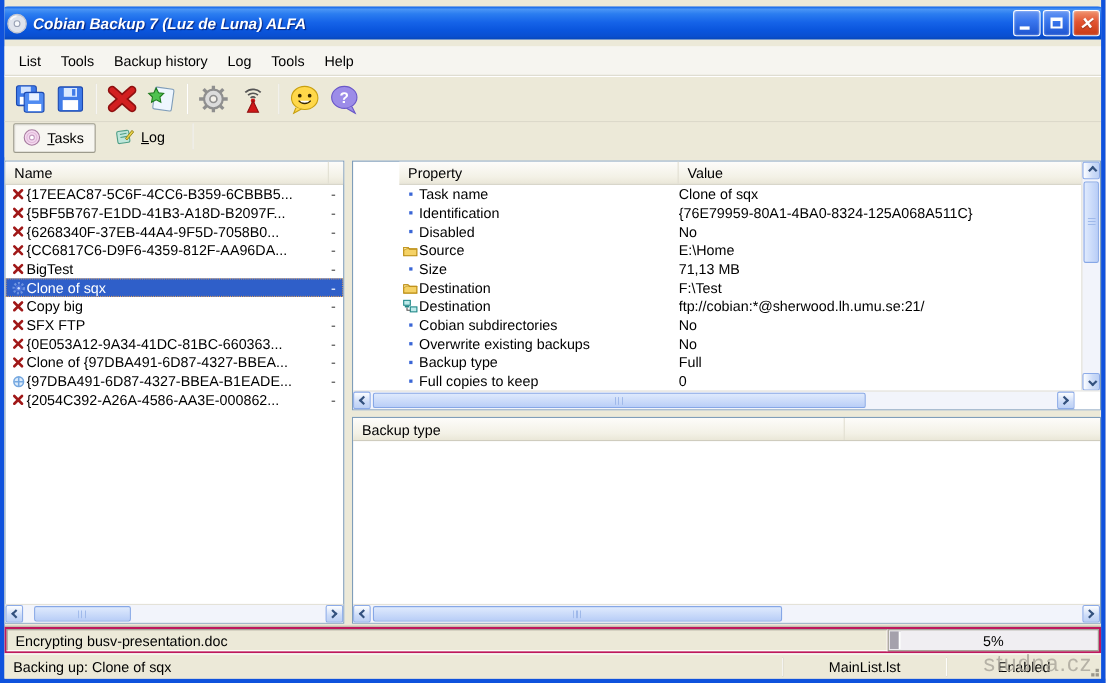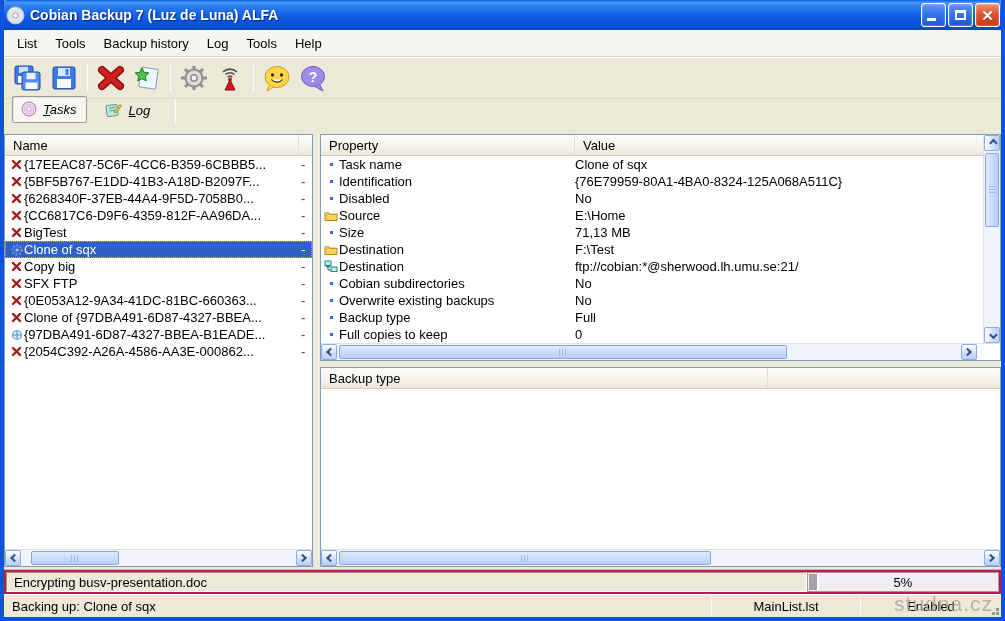--- a/index.html
+++ b/index.html
@@ -9,23 +9,24 @@
   .window {
     position:relative; width:1005px; height:621px;
     display:flex; flex-direction:column;
     border-left:4px solid #0f52dd; border-right:4px solid #0f52dd; border-bottom:4px solid #0f52dd;
     background:#ECE9D8; overflow:hidden;
   }
 
   
   .titlebar {
     height:30px; flex:0 0 30px; display:flex; align-items:center; padding:0 5px 0 6px;
-    margin:0 -4px; 
+    margin:6px -4px; 
     background:linear-gradient(180deg,#0a60e8 0%,#4a95f5 8%,#2b7df0 22%,#1563e8 48%,#0a55dd 72%,#0a4fd0 90%,#0747b8 100%);
     border-radius:7px 7px 0 0;
+    font-style:italic;
   }
   .titlebar .app-icon { width:19px; height:19px; margin-right:5px; flex:0 0 auto; }
   .title-text { color:#fff; font-weight:bold; font-size:14px; text-shadow:1px 1px 1px rgba(0,0,60,.6); flex:1; white-space:nowrap; overflow:hidden; }
   .tb-btns { display:flex; gap:2px; }
   .tb-btn {
     width:25px; height:24px; border:1px solid #fff; border-radius:3px;
     display:flex; align-items:center; justify-content:center; position:relative;
     background:linear-gradient(180deg,#6897f2 0%,#3a77ee 40%,#1d54d0 100%);
     box-shadow:inset 0 0 2px rgba(255,255,255,.6);
   }
@@ -43,21 +44,21 @@
 
   
   .toolbar {
     height:41px; flex:0 0 41px; background:#ECE9D8; display:flex; align-items:center; padding:0 6px;
     border-top:1px solid #fff;
   }
   .tool-btn { width:36px; height:34px; display:flex; align-items:center; justify-content:center; border:1px solid transparent; border-radius:2px; }
   .tool-sep { width:1px; height:28px; background:#c8c5b5; border-right:1px solid #fff; margin:0 5px; }
 
   
-  .tabrow { height:33px; flex:0 0 33px; display:flex; align-items:flex-end; padding:8px 8px; background:#ECE9D8; border-top:1px solid #dcd9ca;font-style:italic; }
+  .tabrow { height:33px; flex:0 0 33px; display:flex; align-items:flex-start; padding:1px 8px; background:#ECE9D8; border-top:1px solid #dcd9ca; }
   .tab { display:flex; align-items:center; gap:6px; padding:4px 10px 5px 8px; margin-right:10px; }
   .tab.active { background:#f7f6f1; border:1px solid #9c9a8c; border-radius:2px; box-shadow:inset 1px 1px 1px rgba(0,0,0,.08); }
   .tab-label { display:inline-block; }
   .tab-label::first-letter { text-decoration:underline; }
   .tabrow .tool-sep { height:24px; }
 
   
   .main { flex:1; display:flex; padding:3px 0 2px 0; min-height:0; }
   .panel { background:#fff; border:1px solid #7f9db9; display:flex; flex-direction:column; min-height:0; }
   .left-panel { width:309px; flex:0 0 309px; }
@@ -77,21 +78,21 @@
   .trow .ticon { width:15px; flex:0 0 15px; display:flex; align-items:center; justify-content:center; }
   .trow .tlabel { flex:1; overflow:hidden; }
   .trow .tdash { width:13px; flex:0 0 13px; text-align:left; padding-left:2px; color:#444; }
   .trow.selected { background:#2f5fc9; color:#fff; outline:1px dotted #e0a35c; outline-offset:-1px; }
   .trow.selected .tdash { color:#fff; }
   .hdr-name { flex:1; border-right:1px solid #e2dfd2; height:100%; display:flex; align-items:center; }
   .hdr-dash { width:13px; flex:0 0 13px; }
 
   
   .prop-panel { flex:0 0 227px; height:227px; }
-  .prop-body { flex:1; display:flex; min-height:0; }
+  .prop-body { flex:1; display:flex; min-height:0;margin-left:42px; }
   .prop-content { flex:1; display:flex; flex-direction:column; min-width:0; }
   .prop-hdr-property { width:254px; flex:0 0 254px; border-right:1px solid #e2dfd2; height:100%; display:flex; align-items:center; }
   .prop-hdr-value { flex:1; height:100%; display:flex; align-items:center; }
   .prow { height:17px; display:flex; align-items:center; white-space:nowrap; }
   .prow .picon { width:16px; flex:0 0 16px; display:flex; align-items:center; justify-content:center; margin-left:2px; }
   .prow .pname { width:236px; flex:0 0 236px; overflow:hidden; }
   .prow .pvalue { flex:1; overflow:hidden; }
   .bullet { width:3px; height:3px; background:#3a66d6; }
 
   

